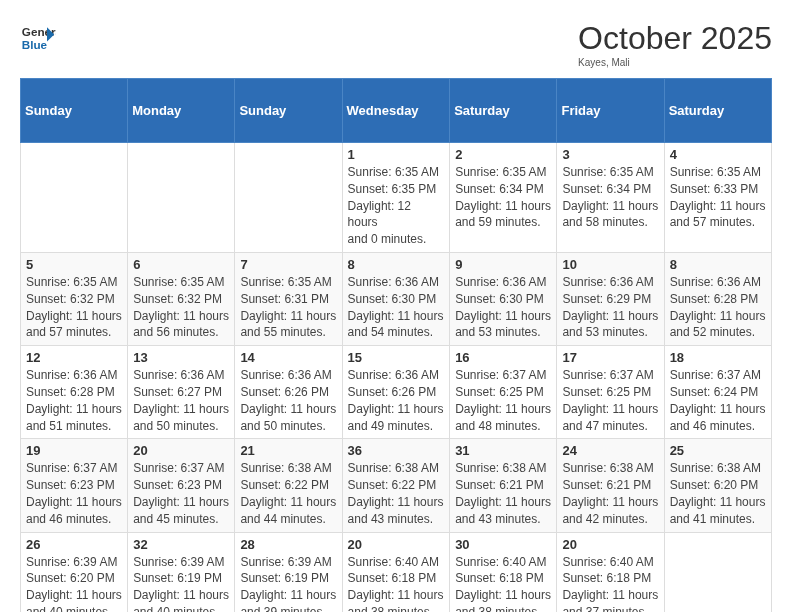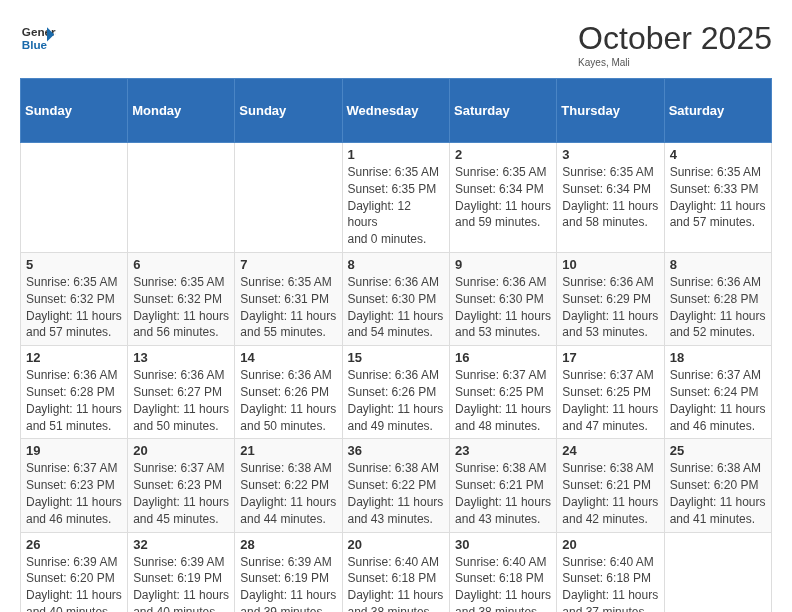--- a/index.html
+++ b/index.html
@@ -96,21 +96,21 @@
 </div>
 
 <table class="calendar">
   <thead>
     <tr>
     <th>Sunday</th>
         <th>Monday</th>
         <th>Sunday</th>
         <th>Wednesday</th>
         <th>Saturday</th>
-        <th>Thursday</th>
+        <th>Friday</th>
         <th>Saturday</th>
       </tr>
   </thead>
   <tbody id="calendar-body">
   <tr>
         <td class="empty-cell"></td>
         <td class="empty-cell"></td>
         <td class="empty-cell"></td>
         <td>
           <div class="day-num">1</div>
@@ -266,21 +266,21 @@
 and 44 minutes.</div>
         </td>
         <td>
           <div class="day-num">36</div>
           <div class="day-info" style="white-space: pre-line;">Sunrise: 6:38 AM
 Sunset: 6:22 PM
 Daylight: 11 hours
 and 43 minutes.</div>
         </td>
         <td>
-          <div class="day-num">23</div>
+          <div class="day-num">31</div>
           <div class="day-info" style="white-space: pre-line;">Sunrise: 6:38 AM
 Sunset: 6:21 PM
 Daylight: 11 hours
 and 43 minutes.</div>
         </td>
         <td>
           <div class="day-num">24</div>
           <div class="day-info" style="white-space: pre-line;">Sunrise: 6:38 AM
 Sunset: 6:21 PM
 Daylight: 11 hours

